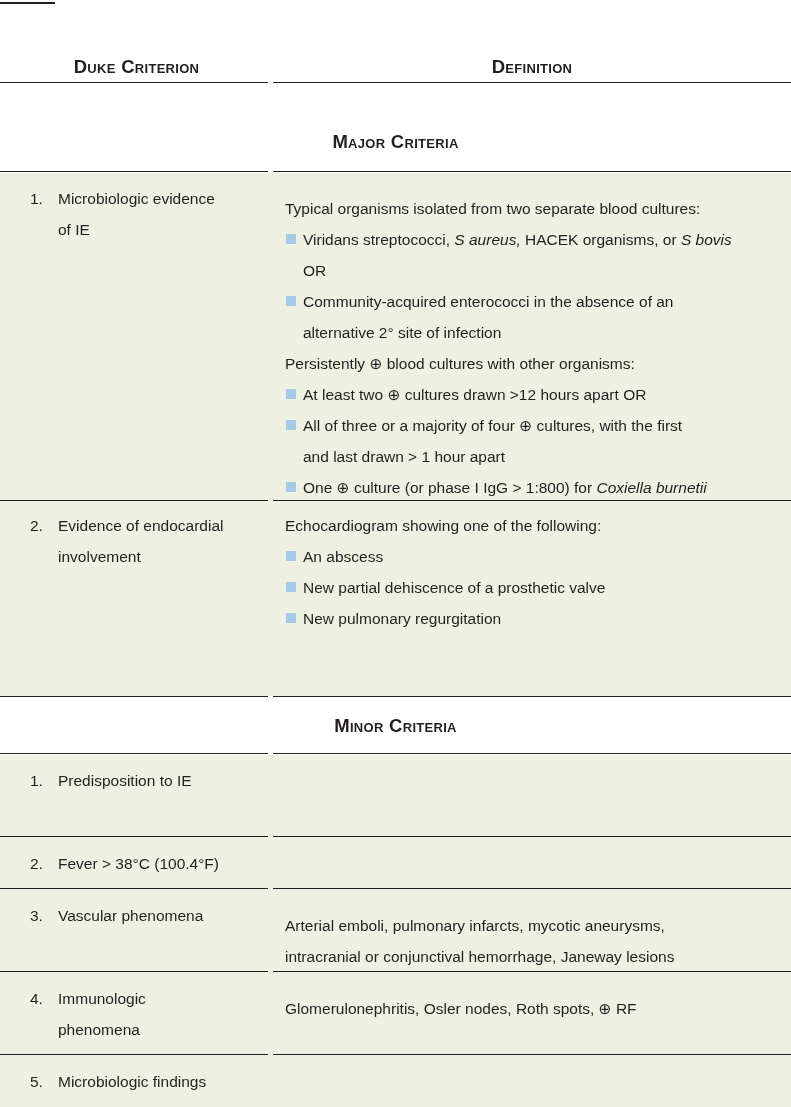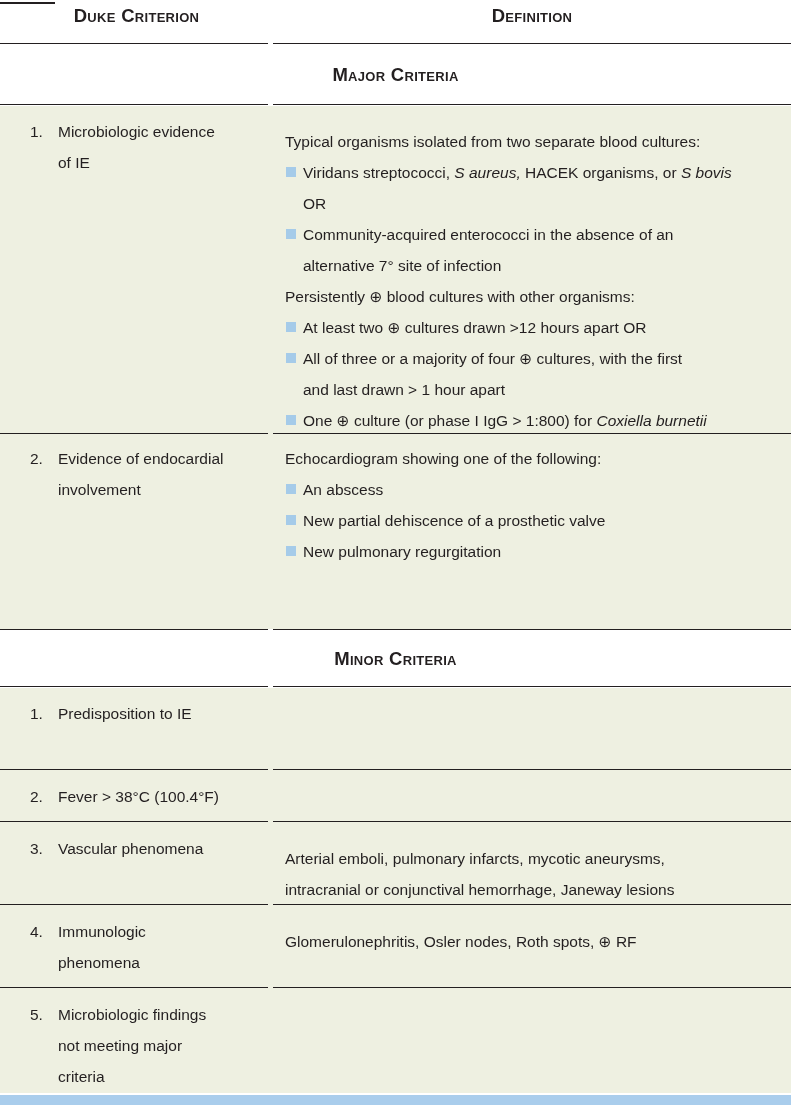--- a/index.html
+++ b/index.html
@@ -20,26 +20,26 @@
     background: var(--line, #231f20);
   }
   .sc {
     font-variant: small-caps;
     font-weight: bold;
     font-size: 18.5px;
     letter-spacing: 0.3px;
     color: var(--text, #231f20);
   }
   
-  .hdr-band { display: flex; height: 43px; align-items: flex-start; }
+  .hdr-band { display: flex; height: 43px; align-items: flex-end; margin-top: 39px; }
   .hcell-left  { width: 273px; display: flex; justify-content: center; }
   .hcell-right { flex: 1; display: flex; justify-content: center; }
   
   .sec-band { display: flex; align-items: center; justify-content: center; background: #ffffff; }
-  .sec-band.major { height: 59px; }
+  .sec-band.major { height: 59px; margin-top: 28px; }
   .sec-band.minor { height: 55px; }
   
   .rule { display: flex; height: 2px; }
   .rule .seg-l { width: 268px; border-top: 1.6px solid var(--line, #231f20); }
   .rule .seg-g { width: 5px; }
   .rule .seg-r { flex: 1; border-top: 1.6px solid var(--line, #231f20); }
   .rule.cream { background: var(--cream, #eef0e1); }
   
   .trow { display: flex; background: var(--cream, #eef0e1); box-sizing: border-box; overflow: hidden; }
   .c1 { width: 273px; box-sizing: border-box; padding: 10px 4px 0 30px; display: flex; }
@@ -106,21 +106,21 @@
         <span class="sq"></span>
         <span class="txt">
           <span>Viridans streptococci, </span><span class="it">S aureus,</span><span> HACEK organisms, or </span><span class="it">S bovis</span><br>
           <span>OR</span>
         </span>
       </div>
       <div class="bullet">
         <span class="sq"></span>
         <span class="txt">
           <span>Community-acquired enterococci in the absence of an</span><br>
-          <span>alternative 7° site of infection</span>
+          <span>alternative 2° site of infection</span>
         </span>
       </div>
       <div class="block">
         <span>Persistently ⊕ blood cultures with other organisms:</span>
       </div>
       <div class="bullet">
         <span class="sq"></span>
         <span class="txt">
           <span>At least two ⊕ cultures drawn &gt;12 hours apart OR</span>
         </span>

